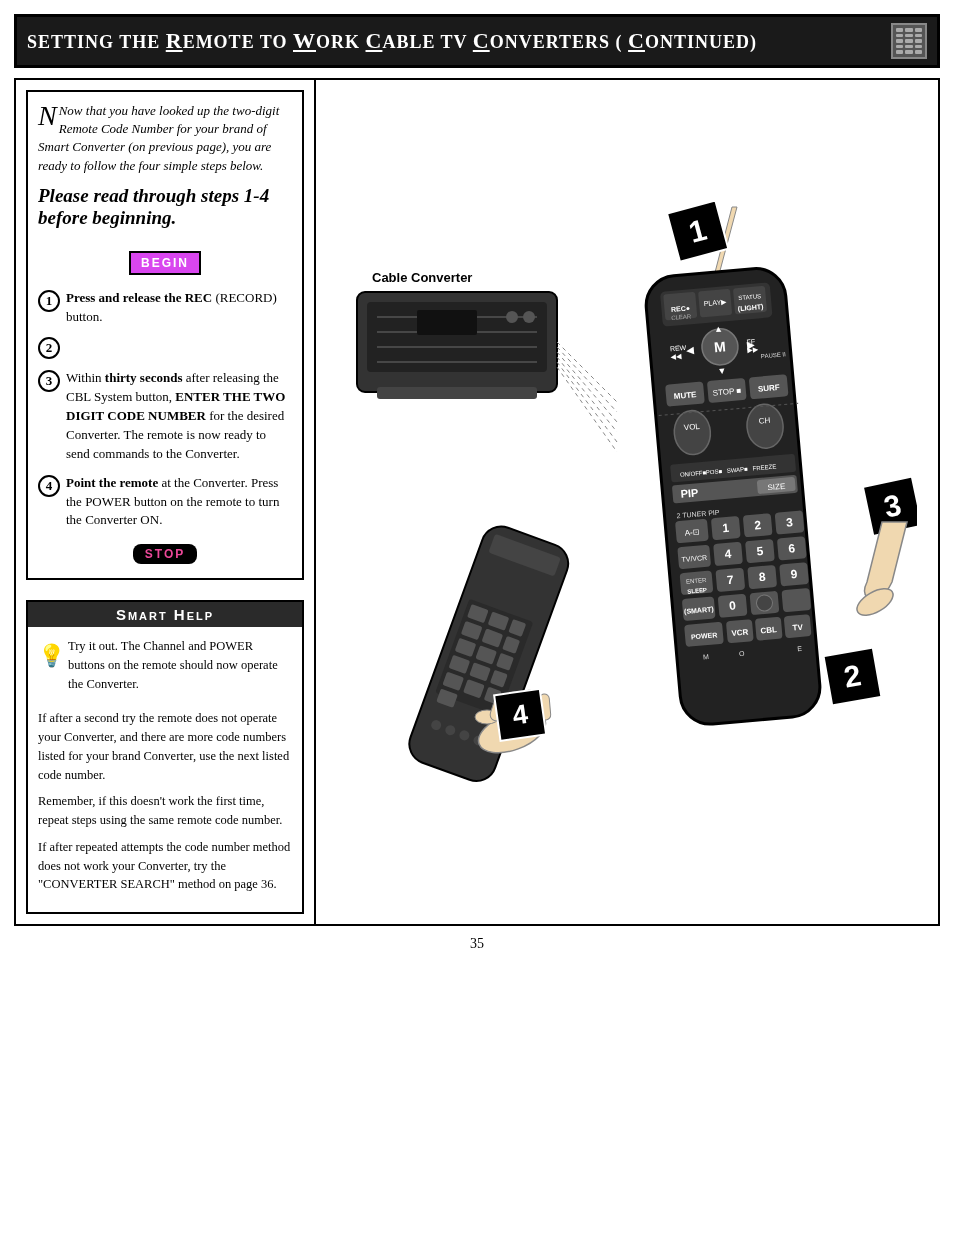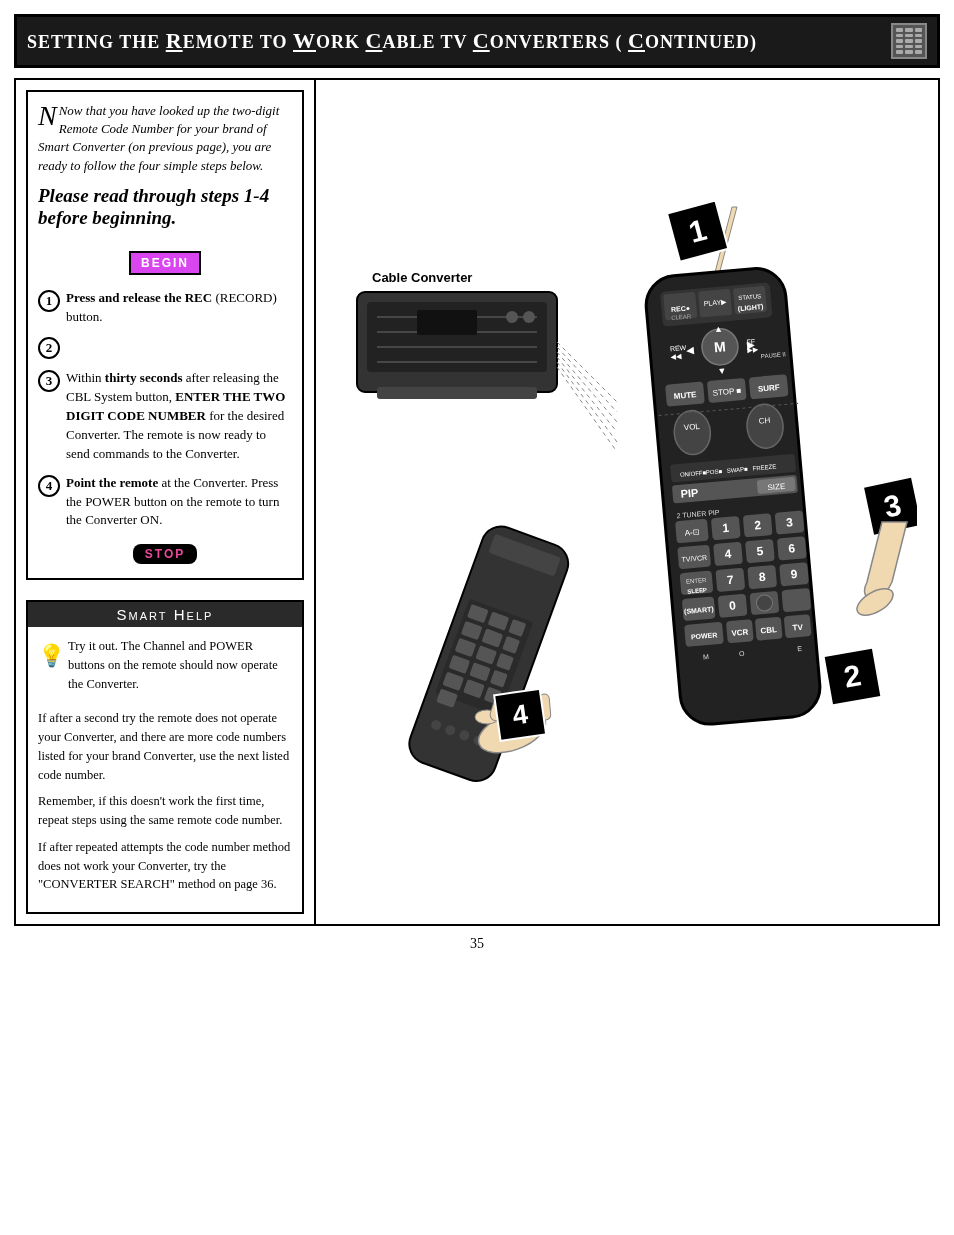--- a/index.html
+++ b/index.html
@@ -180,21 +180,21 @@
     }
 
     .smart-help-header {
       background: #2a2a2a;
       color: #fff;
       text-align: center;
       padding: 4px;
       font-size: 13px;
       font-family: Arial, sans-serif;
       letter-spacing: 2px;
-      font-weight: normal;
+      font-weight: bold;
     }
 
     .smart-help-content {
       background: #fff;
       padding: 10px;
       font-size: 12.5px;
       line-height: 1.5;
     }
 
     .smart-help-content p {

